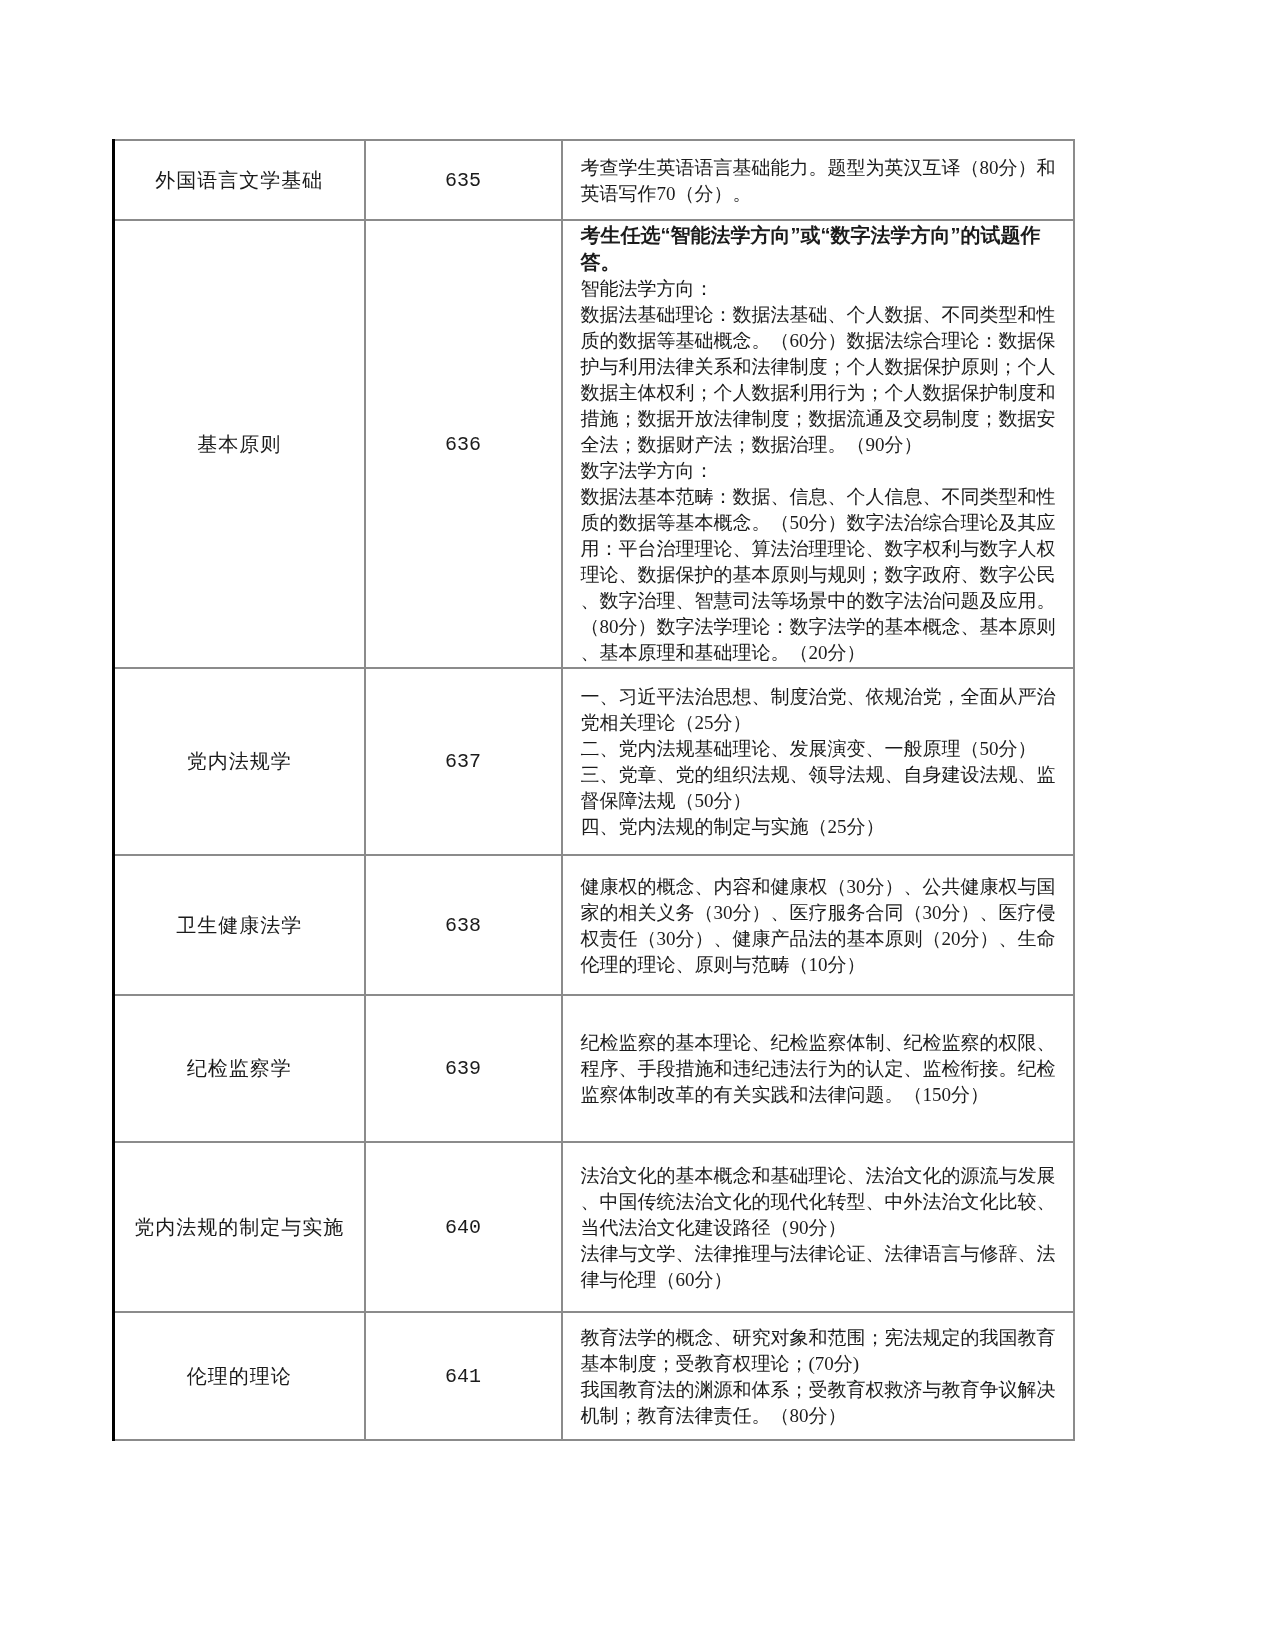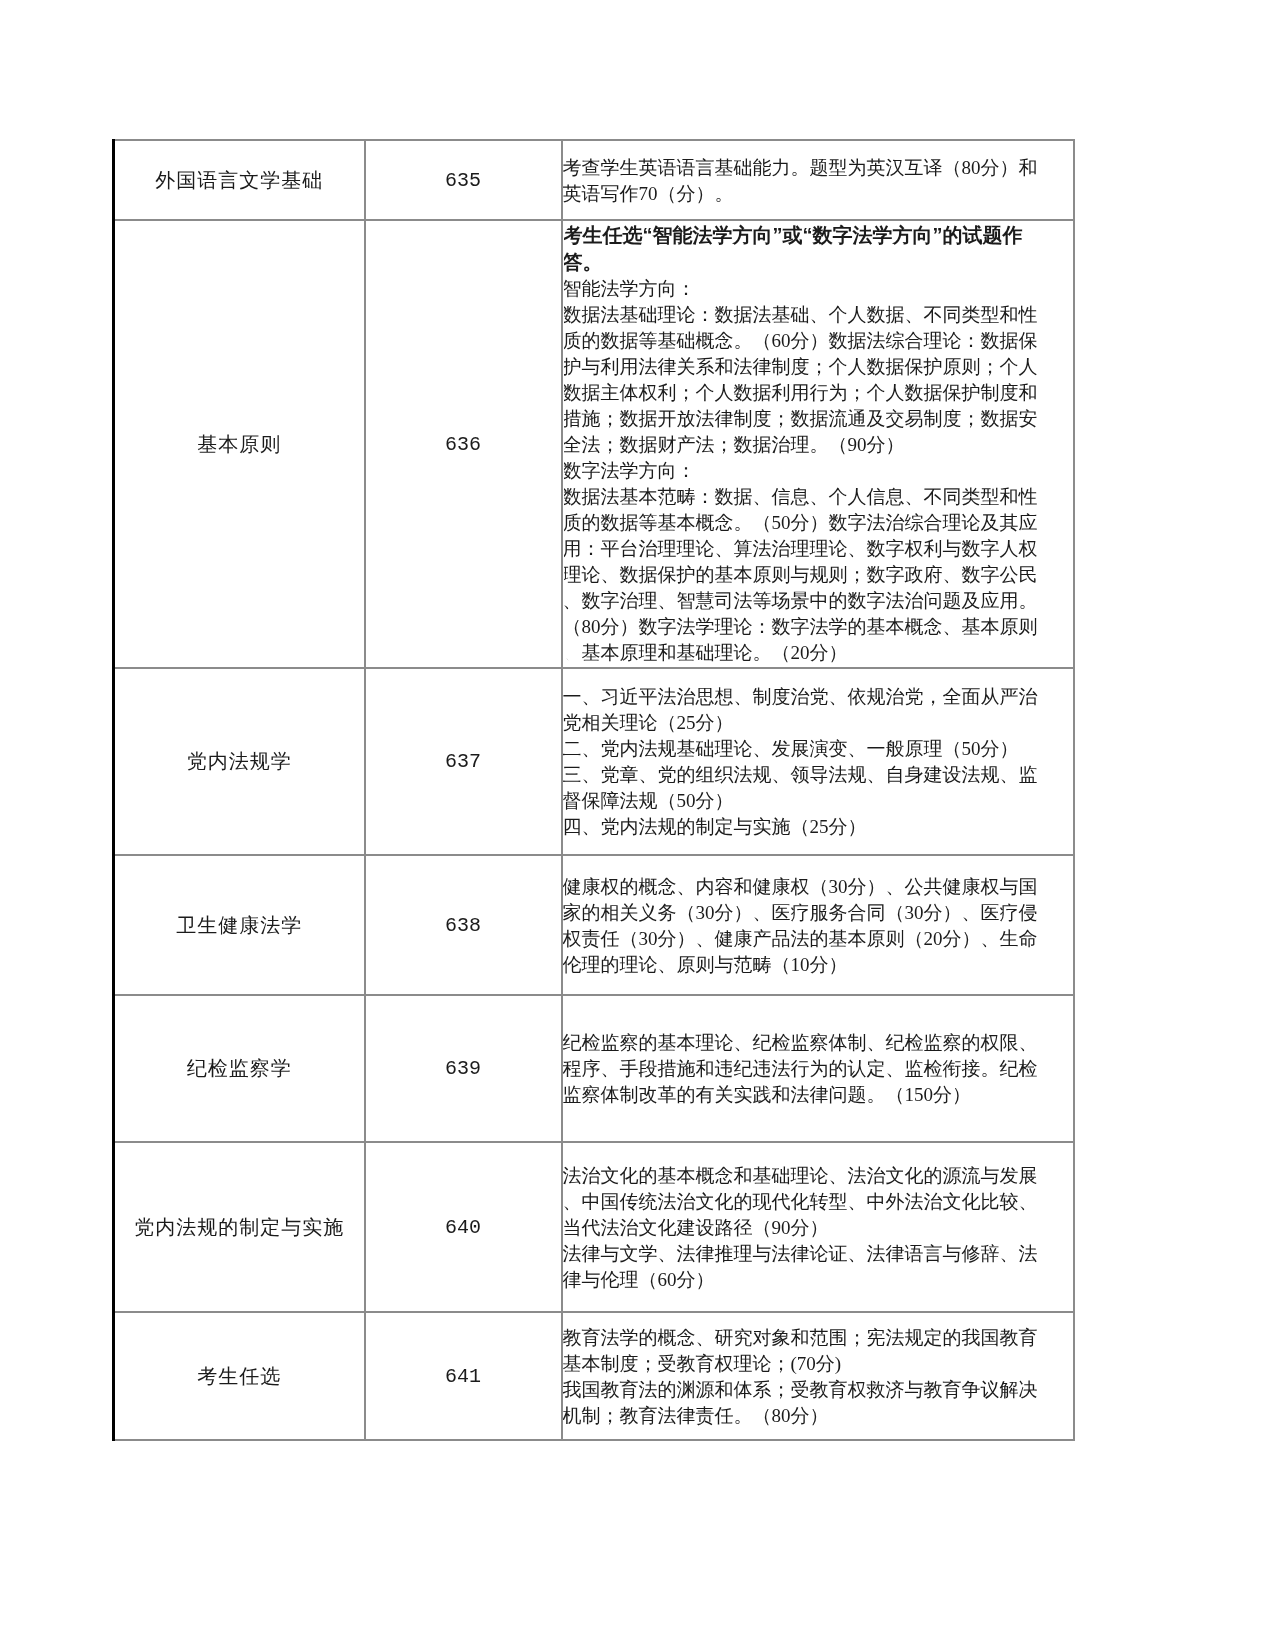--- a/index.html
+++ b/index.html
@@ -38,21 +38,21 @@
     vertical-align: middle;
     font-size: 20px;
     font-family: Liberation Mono, monospace;
   }
   td.desc-cell {
     font-size: 19px;
     line-height: 26px;
     white-space: pre-wrap;
     word-break: break-all;
     vertical-align: middle;
-    padding: 1px 2px 1px 0;
+    padding: 1px 2px 1px 18px;
   }
   tr.row-top .desc-cell {
     vertical-align: top;
     border-radius: 19px;
   }
   .bold-intro {
     font-family: "Liberation Sans", "DejaVu Sans", sans-serif;
     font-weight: 700;
     font-size: 20px;
   }
@@ -122,21 +122,21 @@
     <tr style="height:170px">
       <td class="subject-cell">党内法规的制定与实施</td>
       <td class="code-cell">640</td>
       <td class="desc-cell"><span class="bold-intro"></span><span>法治文化的基本概念和基础理论、法治文化的源流与发展
 、中国传统法治文化的现代化转型、中外法治文化比较、
 当代法治文化建设路径（90分）
 法律与文学、法律推理与法律论证、法律语言与修辞、法
 律与伦理（60分）</span></td>
     </tr>
     <tr style="height:128px">
-      <td class="subject-cell">考生任选</td>
+      <td class="subject-cell">伦理的理论</td>
       <td class="code-cell">641</td>
       <td class="desc-cell"><span class="bold-intro"></span><span>教育法学的概念、研究对象和范围；宪法规定的我国教育
 基本制度；受教育权理论；(70分)
 我国教育法的渊源和体系；受教育权救济与教育争议解决
 机制；教育法律责任。（80分）</span></td>
     </tr>
   </tbody>
 </table>
 
 </body></html>

